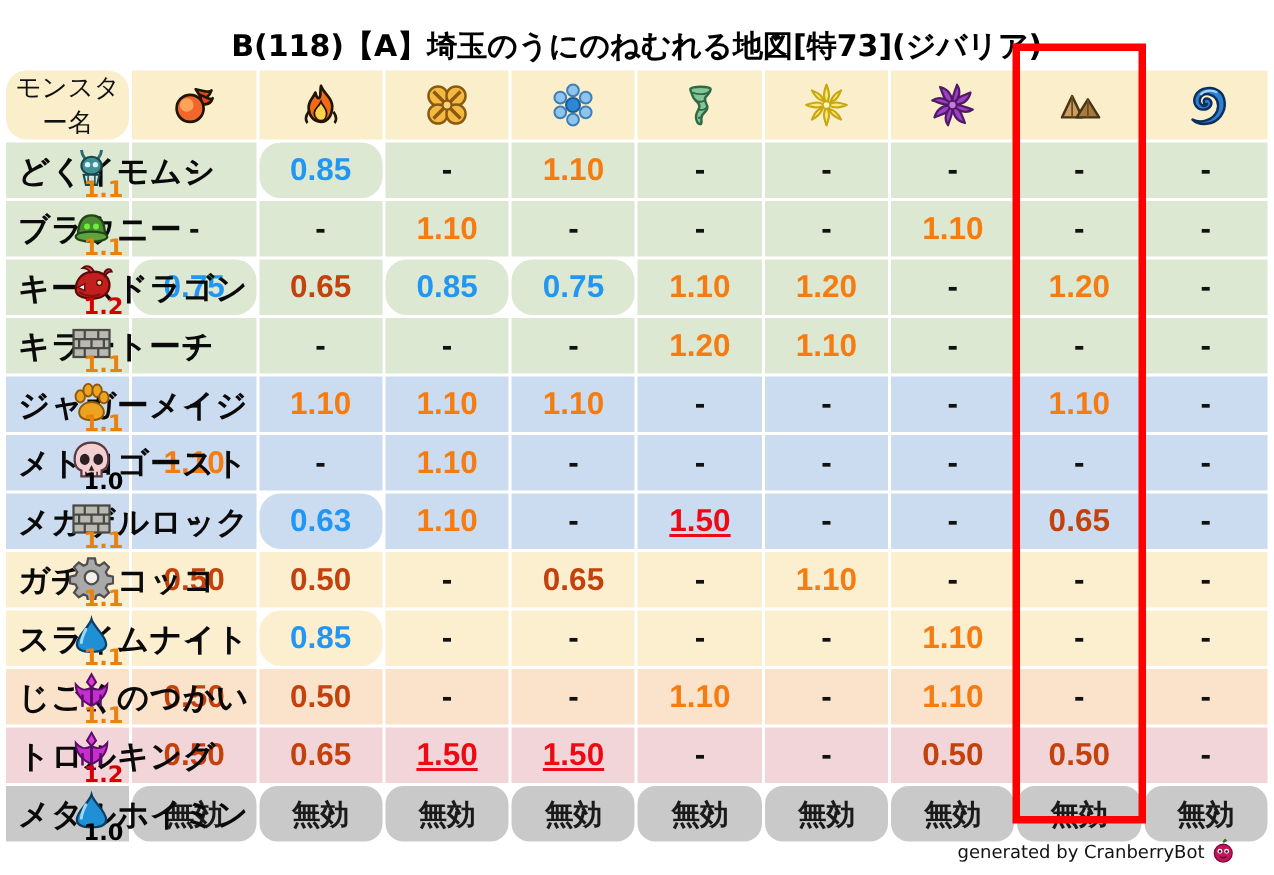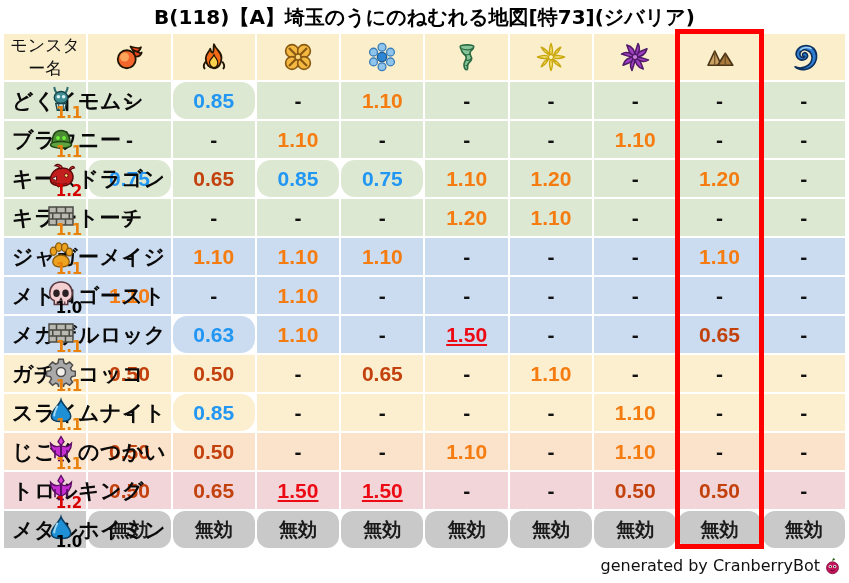--- a/index.html
+++ b/index.html
@@ -9,21 +9,21 @@
     font-family:"DejaVu Sans","Liberation Sans",sans-serif;
     overflow:hidden;
     position:relative;
   }
   #page-title{
     text-align:center;
     font-size:20px;
     font-weight:bold;
     color:#000;
     letter-spacing:0px;
-    padding-top:4px;
+    padding-top:17px;
     height:28px;
     line-height:27px;
     white-space:nowrap;
   }
   table.matrix{
     border-collapse:separate;
     border-spacing:2px 2px;
     width:845px;
     margin:0 2px;
     table-layout:fixed;
@@ -32,20 +32,21 @@
 
   
   .hdr-name{
     background:#faeecb;
     text-align:center;
     font-size:17px;
     font-weight:normal;
     color:#111;
     height:40px;
     vertical-align:middle;
+    border-radius:14px;
   }
   .hdr-el{
     background:#faeecb;
     text-align:center;
     vertical-align:middle;
     height:40px;
   }
   .hdr-el svg{display:block;margin:0 auto;}
 
   
@@ -112,23 +113,23 @@
   #highlight-box{
     position:absolute;
     border:5px solid #ff0000;
     pointer-events:none;
     box-sizing:border-box;
   }
 
   
   #footer{
     position:absolute;
-    right:8px;
+    right:25px;
     bottom:4px;
-    font-size:16px;
+    font-size:12px;
     color:#111;
     white-space:nowrap;
   }
   #footer .fi{vertical-align:-4px;margin-left:4px;}
 </style>
 </head>
 <body>
 
 <div id="page-title">B(118)【A】埼玉のうにのねむれる地図[特73](ジバリア)</div>
 

